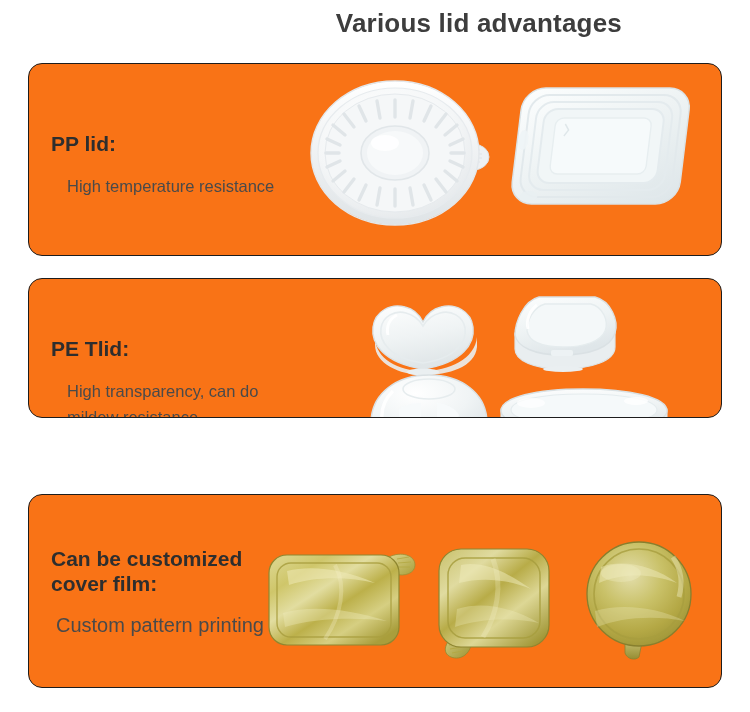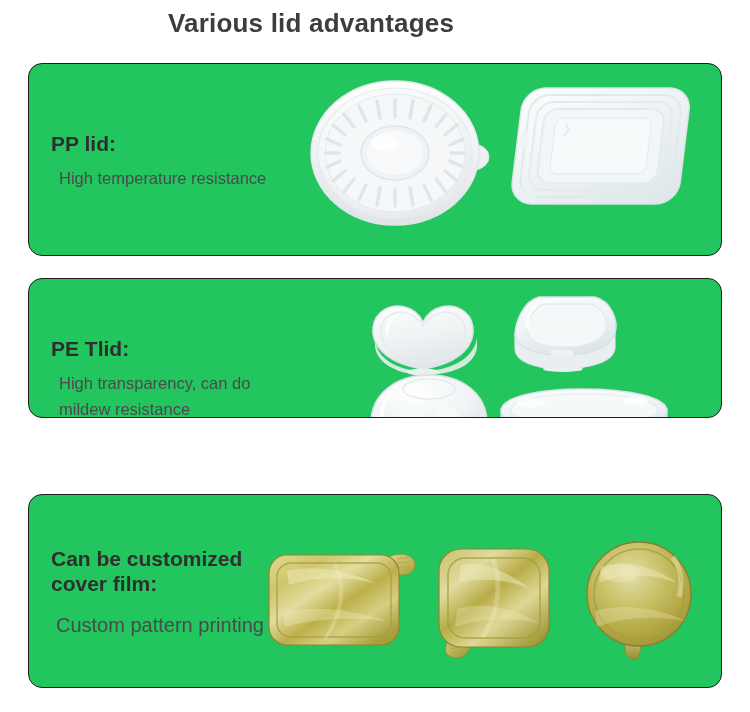--- a/index.html
+++ b/index.html
@@ -19,34 +19,34 @@
     width: 750px;
     height: 712px;
     position: relative;
     background: #ffffff;
   }
   .page-title {
     position: absolute;
     left: 0;
     top: 8px;
     width: 622px;
-    text-align: center;
+    text-align: right;
     font-size: 26px;
     font-weight: bold;
     color: #3d3d3d;
     letter-spacing: 0.2px;
   }
   .card {
     position: absolute;
     left: 28px;
     width: 694px;
     box-sizing: border-box;
     border: 1.4px solid #1d1d1d;
     border-radius: 14px;
-    background: #22c55e;
+    background: #f97316;
     overflow: hidden;
   }
   #card-pp   { top: 63px;  height: 193px; }
   #card-pe   { top: 278px; height: 140px; }
   #card-film { top: 494px; height: 194px; padding-left: 23px; }
 
   .card-text {
     position: absolute;
     left: 22px;
     box-sizing: border-box;
@@ -57,21 +57,21 @@
     font-size: 21px;
     color: #2e2e2e;
     line-height: 1.18;
     margin: 0 0 6px 0;
     white-space: pre-line;
   }
   .card-sub {
     font-size: 16.5px;
     color: #4a4a4a;
     line-height: 1.6;
-    margin: 8px;
+    margin: 16px;
     white-space: pre-line;
   }
   #pp-text   { top: 68px; }
   #pe-text   { top: 58px; }
   #film-text { top: 52px; }
   #film-text .card-sub { font-size: 20px; margin-top: 12px; margin-left: 5px; }
 
   .art {
     position: absolute;
   }

